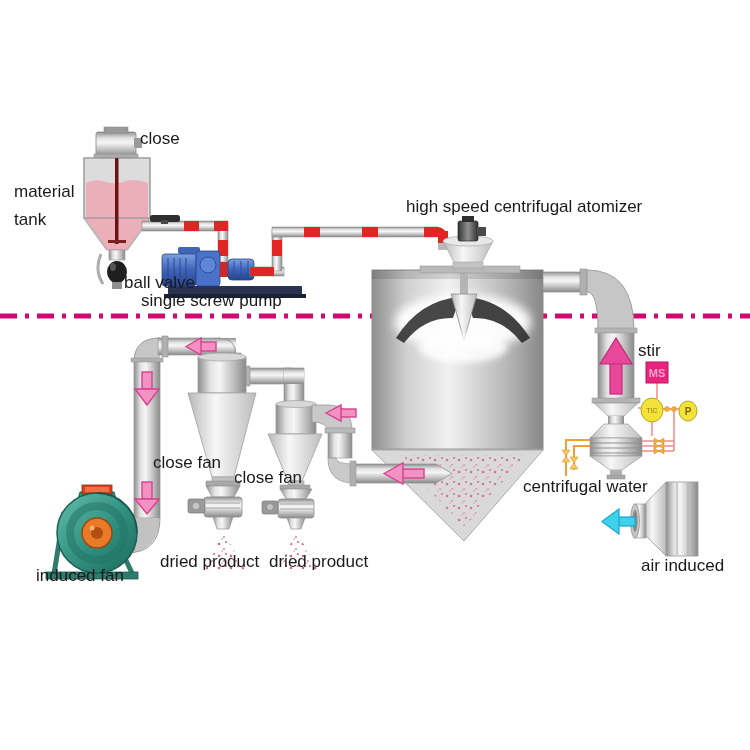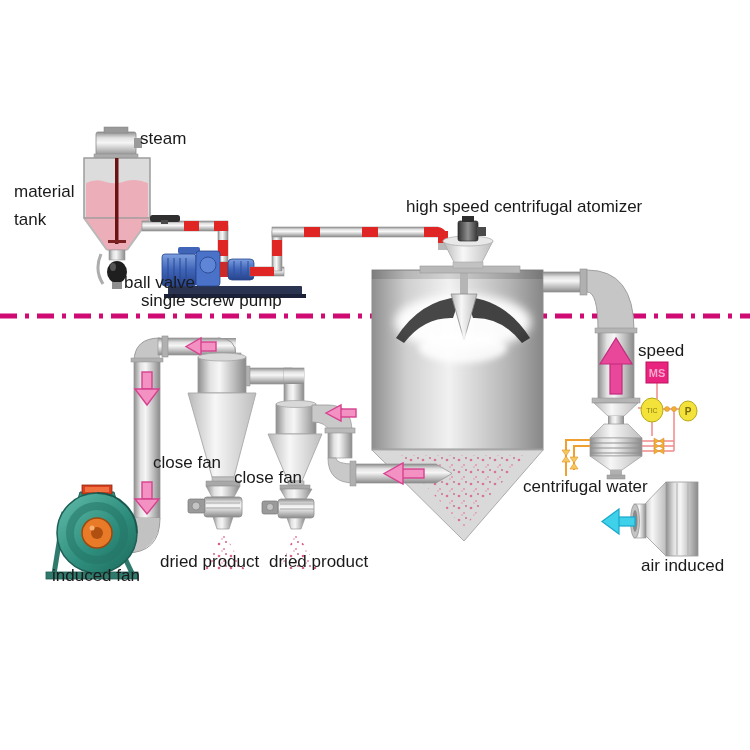--- a/index.html
+++ b/index.html
@@ -340,27 +340,27 @@
     <rect x="85" y="487" width="24" height="5" fill="#f07040"></rect>
     <circle cx="97" cy="533" r="40" fill="url(#tealg)" stroke="#1d5f55" stroke-width="1.5"></circle>
     <circle cx="97" cy="533" r="27" fill="none" stroke="#257566" stroke-width="8" opacity="0.55"></circle>
     <path d="M97,493 A40,40 0 0 1 137,533" fill="none" stroke="#145046" stroke-width="2" opacity="0.6"></path>
     <circle cx="97" cy="533" r="15" fill="#e87a28" stroke="#9a4a10" stroke-width="1.5"></circle>
     <circle cx="97" cy="533" r="6" fill="#b05010"></circle>
     <circle cx="92" cy="528" r="2.5" fill="#f8b070"></circle>
   </g>
 </svg>
 
-<div class="lbl" style="left:140px;top:126px;">steam</div>
+<div class="lbl" style="left:140px;top:126px;">close</div>
 <div class="lbl wrap" style="left:14px;top:168px;width:80px;line-height:1.65;margin-top:10px;">material tank</div>
 <div class="lbl" style="left:124px;top:242px;margin-top:28px;">ball valve</div>
 <div class="lbl" style="left:141px;top:288px;text-align:center;">single screw pump</div>
 <div class="lbl" style="left:364px;top:194px;margin-left:42px;">high speed centrifugal atomizer</div>
-<div class="lbl" style="left:638px;top:338px;">speed</div>
+<div class="lbl" style="left:638px;top:338px;">stir</div>
 <div class="lbl" style="left:523px;top:474px;">centrifugal water</div>
 <div class="lbl" style="left:153px;top:450px;">close fan</div>
 <div class="lbl" style="left:234px;top:465px;">close fan</div>
 <div class="lbl" style="left:160px;top:549px;">dried product</div>
 <div class="lbl" style="left:269px;top:549px;">dried product</div>
-<div class="lbl" style="left:52px;top:563px;text-align:right;">induced fan</div>
+<div class="lbl" style="left:36px;top:563px;text-align:right;">induced fan</div>
 <div class="lbl" style="left:641px;top:553px;">air induced</div>
 
 </div>
 
 </body></html>

